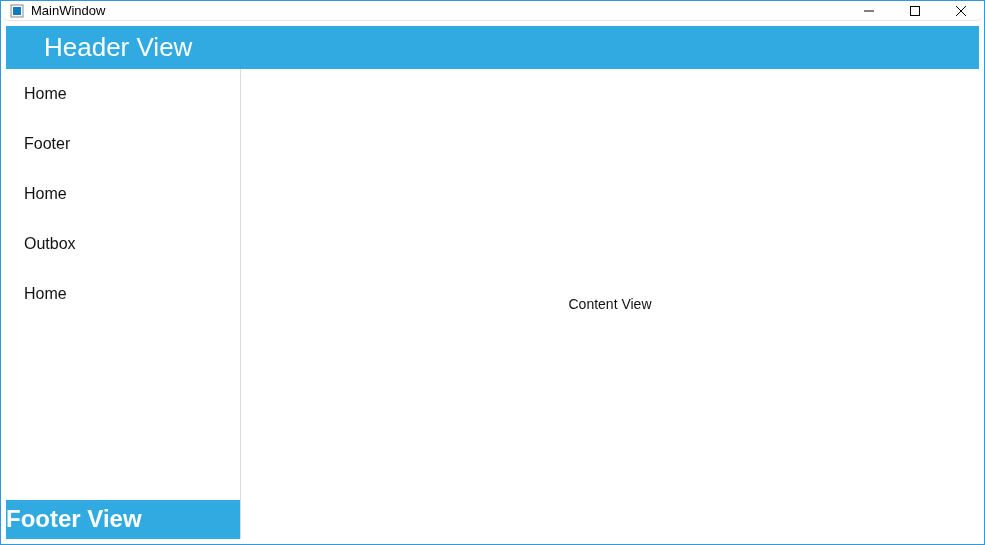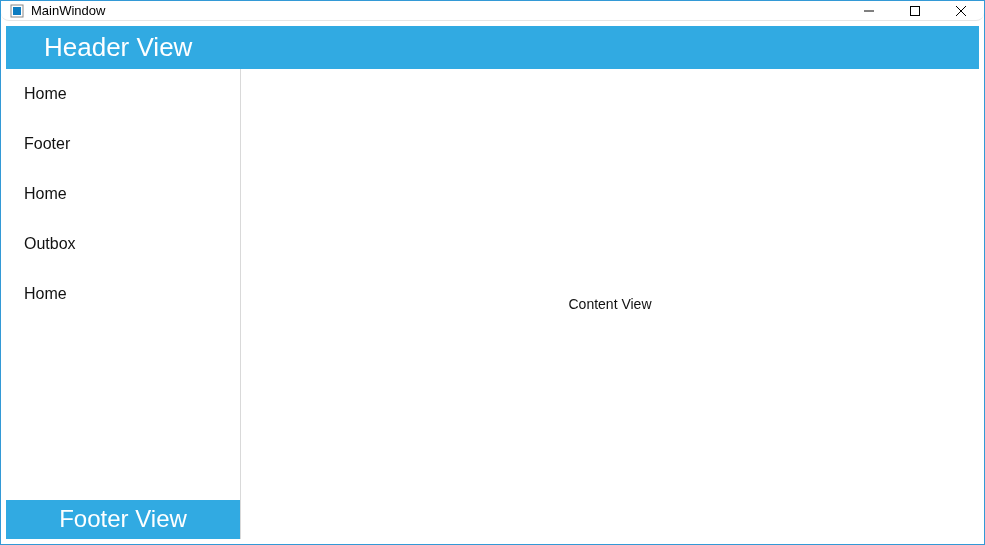--- a/index.html
+++ b/index.html
@@ -99,22 +99,21 @@
     .sidebar-item {
       padding: 16px 18px;
       font-size: 16px;
       color: #111;
       cursor: pointer;
     }
     .footer {
       background: #31aae2;
       color: #fff;
       font-size: 24px;
-      font-weight: 400;
-      text-align: center;
+      font-weight: 700;
       padding: 5px 0 6px 0;
       flex-shrink: 0;
     }
     .content {
       flex: 1;
       display: flex;
       align-items: center;
       justify-content: center;
       font-size: 14px;
       color: #111;

